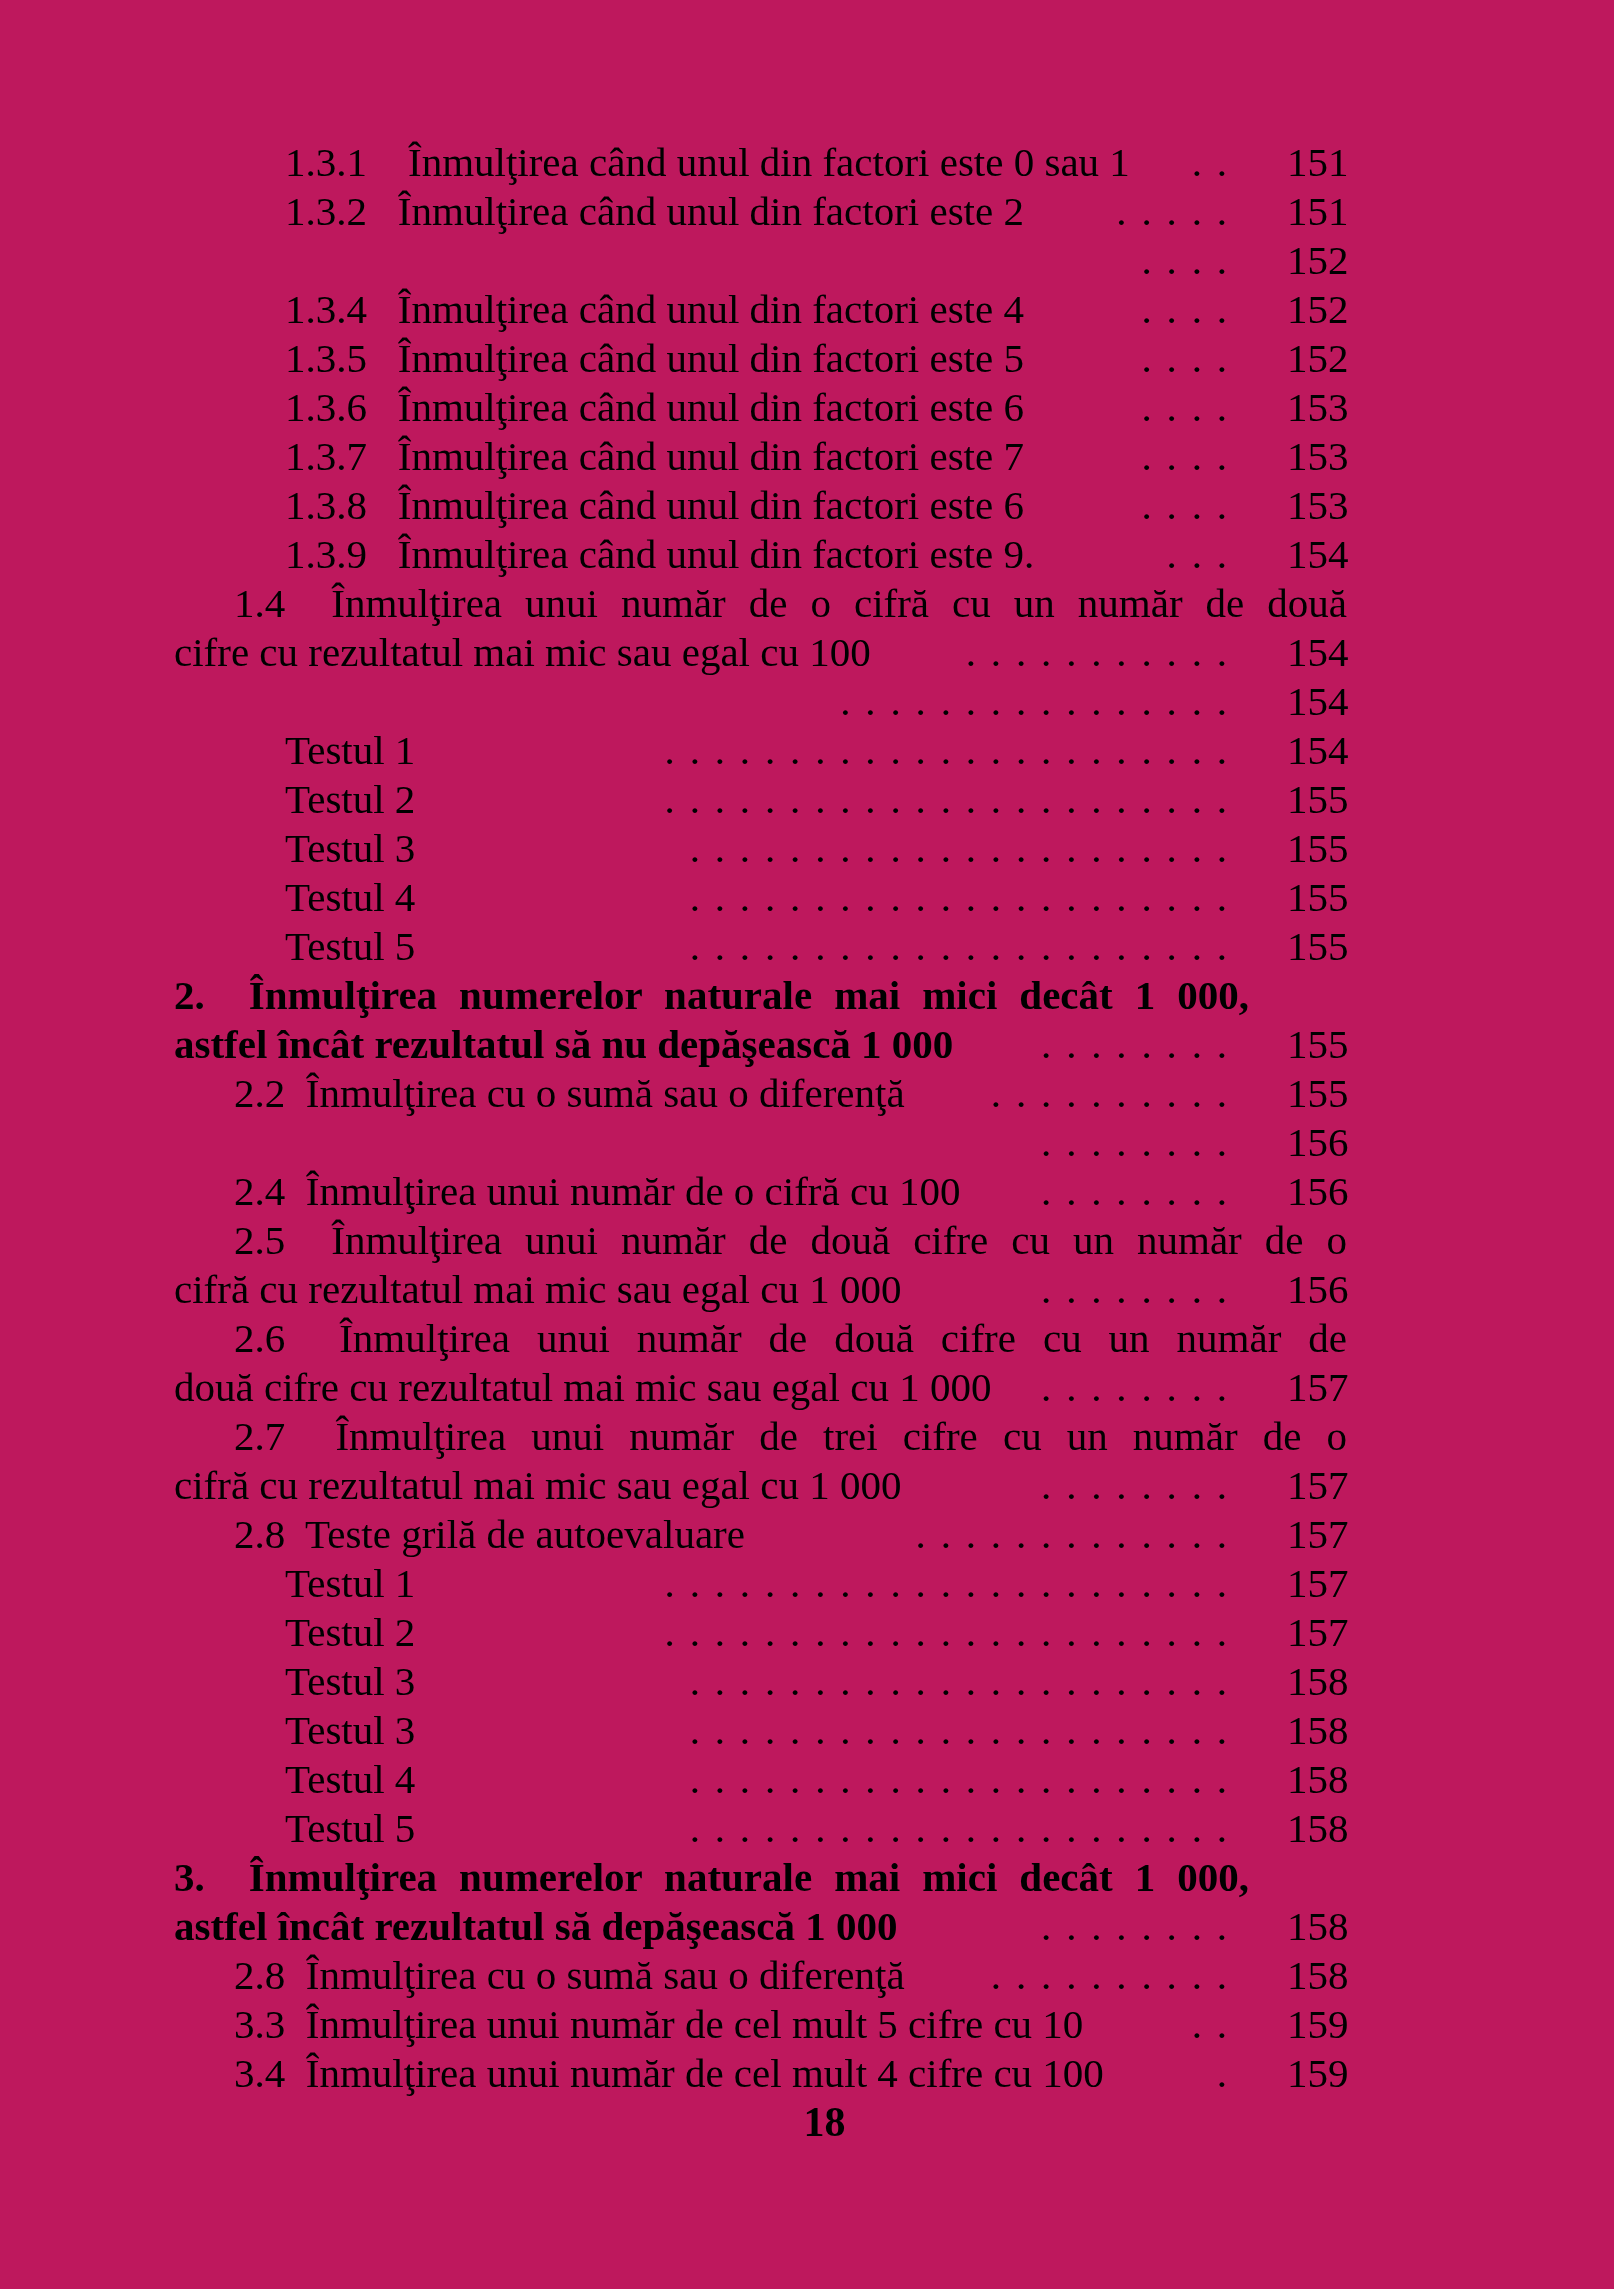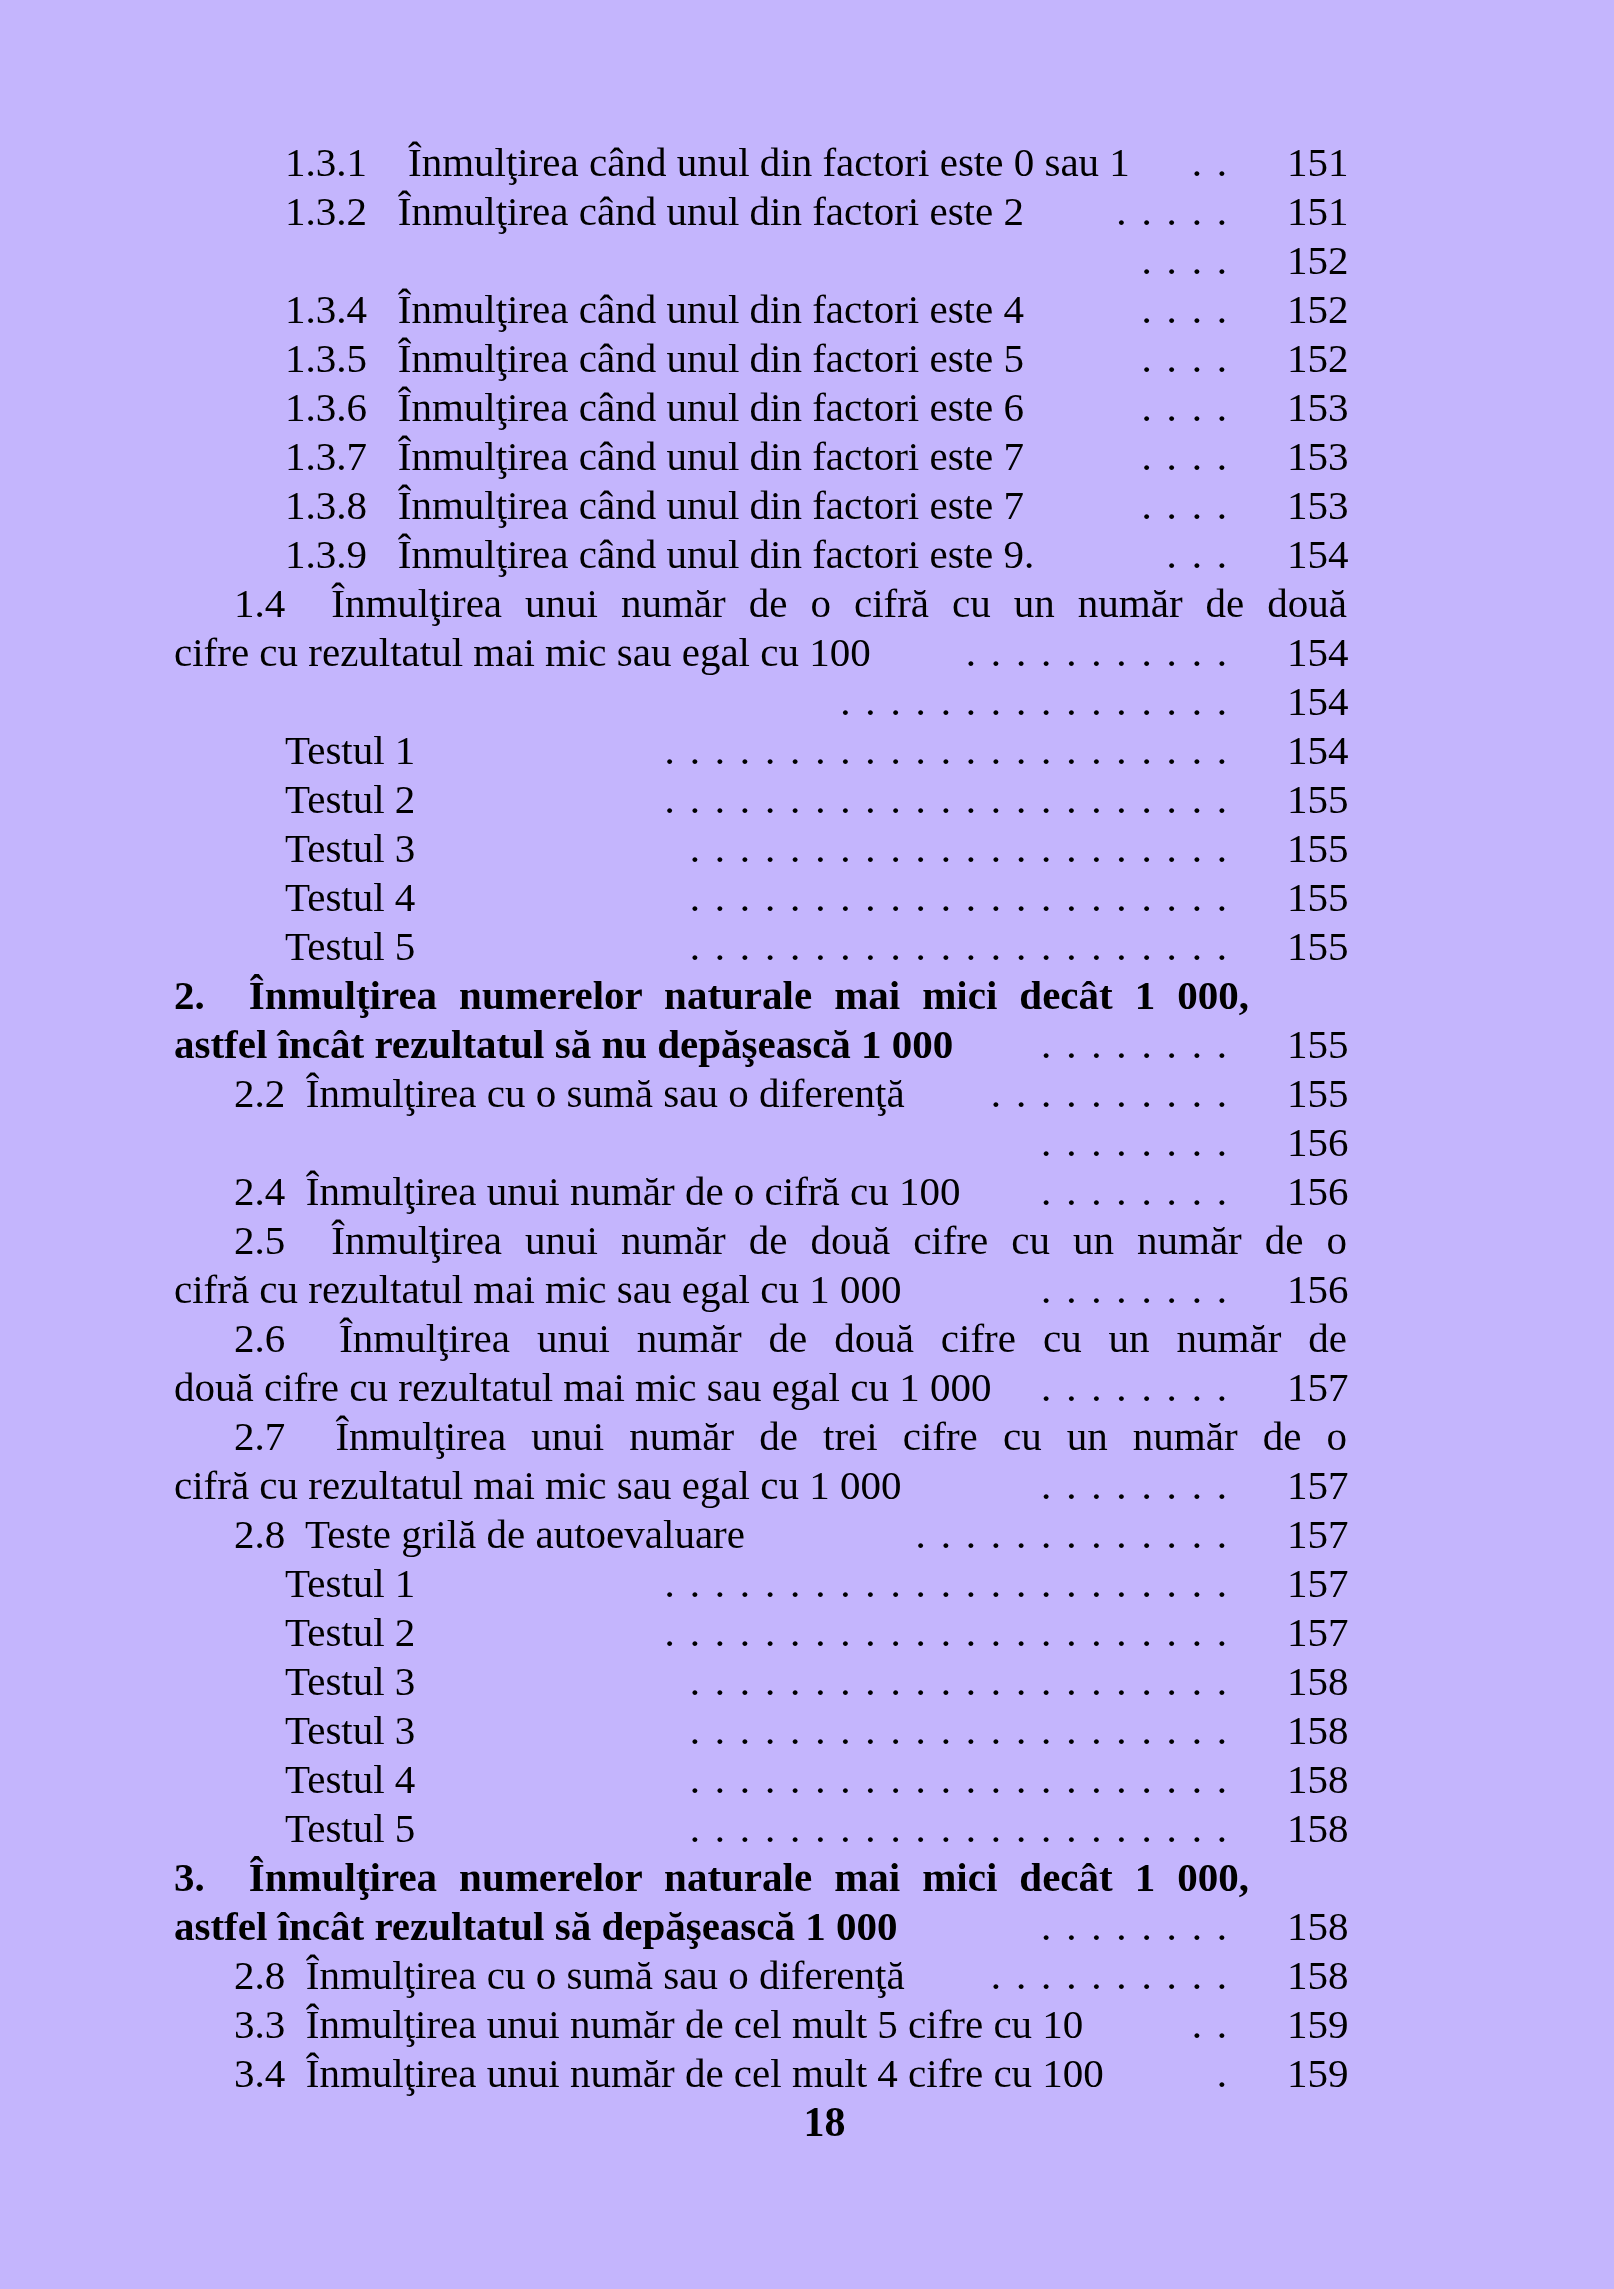--- a/index.html
+++ b/index.html
@@ -5,21 +5,21 @@
   html,body{margin:0;padding:0;}
   body{
     width:1614px;height:2290px;
     background:#ffffff;
     color:#000000;
     font-family:"Liberation Serif","DejaVu Serif",serif;
     font-size:41px;
     line-height:49px;
     -webkit-font-smoothing:antialiased;
   }
-  .page{width:1614px;height:2290px;overflow:hidden;background:#c4b5fd;}
+  .page{width:1614px;height:2290px;overflow:hidden;background:#be185d;}
   .content{padding:138px 239px 0 174px;}
   .line{display:flex;align-items:baseline;}
   .line .txt{white-space:pre;flex:none;}
   .line .dots{
     flex:1 1 auto;
     text-align:right;
     padding-right:60px;
     word-spacing:4.6px;
     white-space:pre;
     overflow:hidden;
@@ -79,21 +79,21 @@
           <span class="txt">1.3.6   Înmulţirea când unul din factori este 6</span>
           <span class="dots">. . . .</span>
           <span class="pg">153</span>
         </div>
         <div class="line ind2">
           <span class="txt">1.3.7   Înmulţirea când unul din factori este 7</span>
           <span class="dots">. . . .</span>
           <span class="pg">153</span>
         </div>
         <div class="line ind2">
-          <span class="txt">1.3.8   Înmulţirea când unul din factori este 7</span>
+          <span class="txt">1.3.8   Înmulţirea când unul din factori este 6</span>
           <span class="dots">. . . .</span>
           <span class="pg">153</span>
         </div>
         <div class="line ind2">
           <span class="txt">1.3.9   Înmulţirea când unul din factori este 9.</span>
           <span class="dots">. . .</span>
           <span class="pg">154</span>
         </div>
         <div class="line ind1 justify">1.4&nbsp; Înmulţirea unui număr de o cifră cu un număr de două</div>
         <div class="line ind0">

